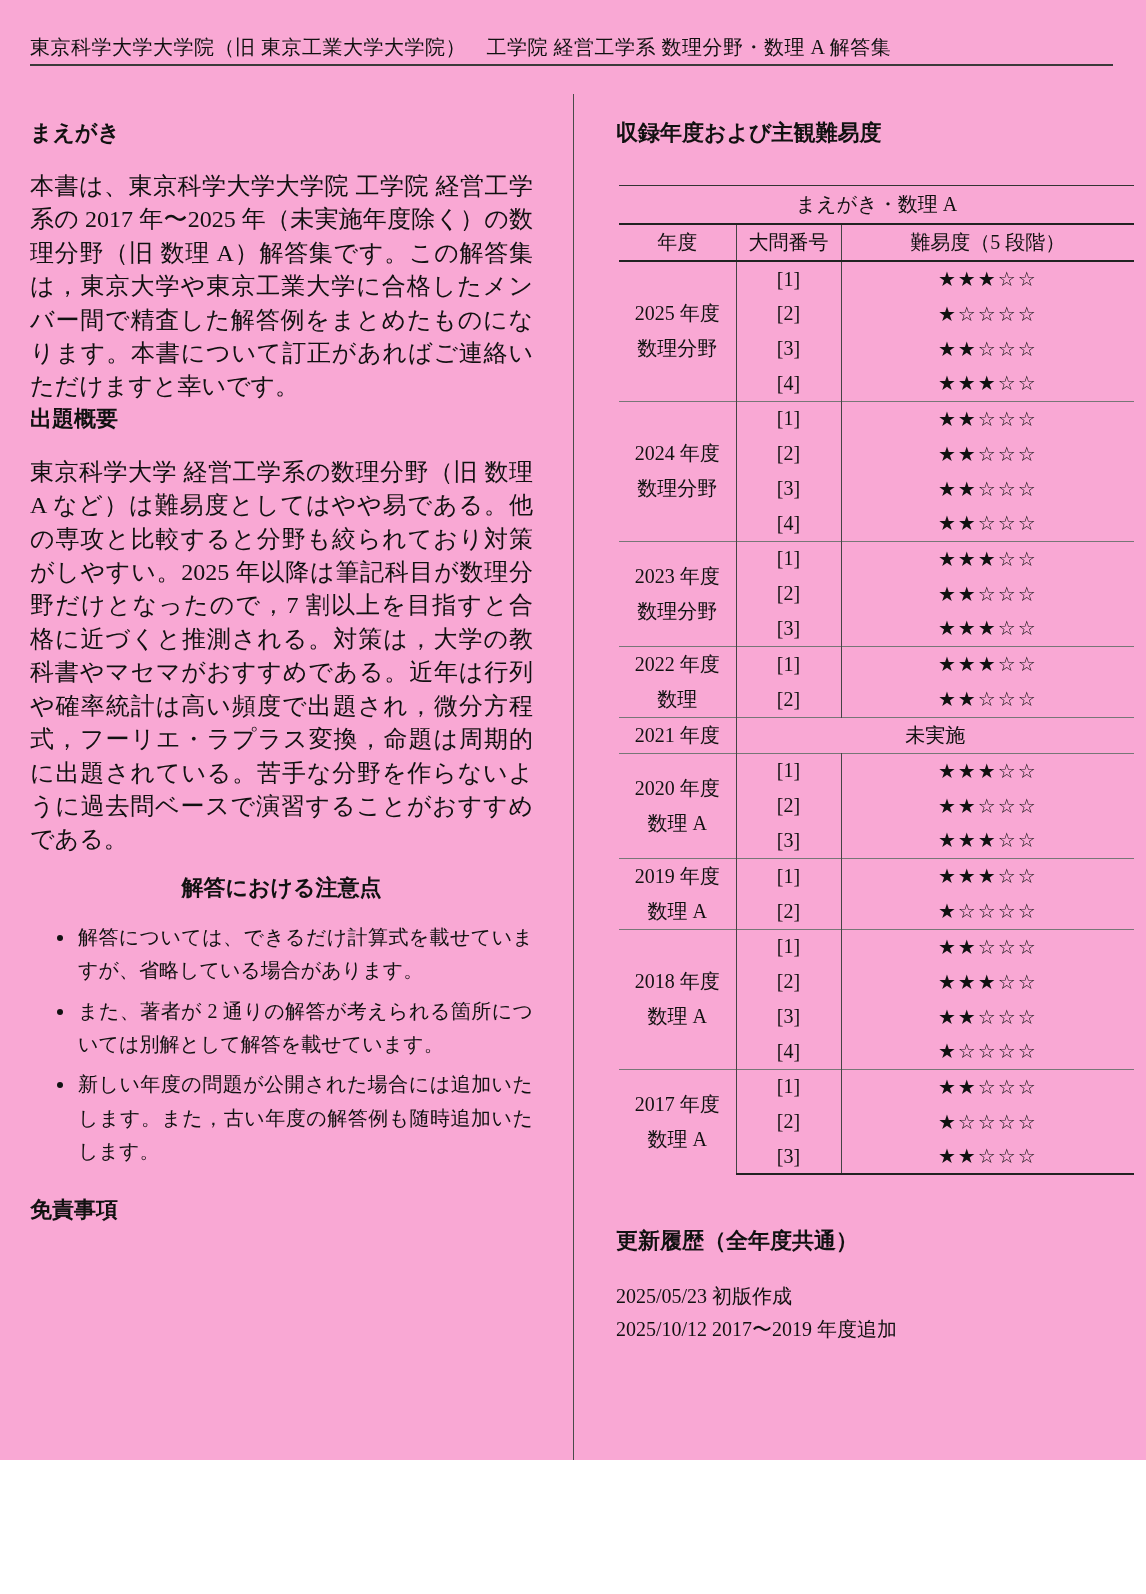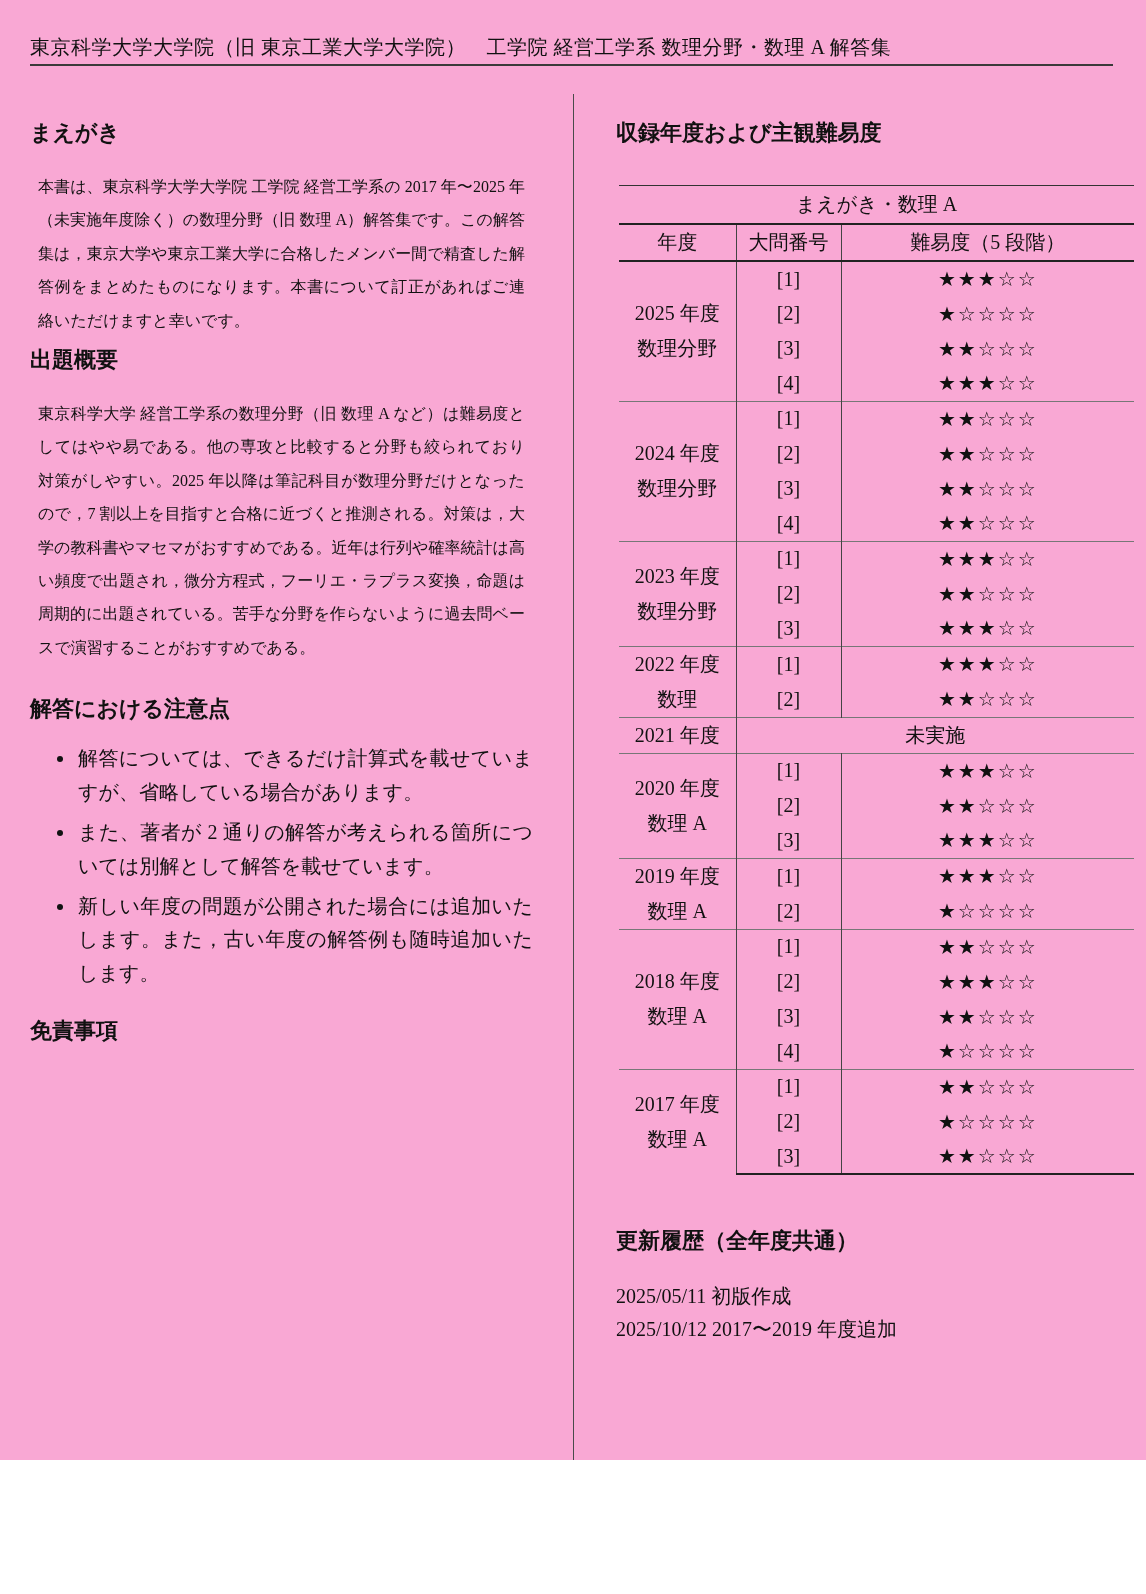--- a/index.html
+++ b/index.html
@@ -26,29 +26,29 @@
     position:absolute;left:573px;top:94px;width:0;height:1383px;
     border-left:1.5px solid #4a4a4a;
   }
   
   h2.sec{
     font-family:"Liberation Sans","DejaVu Sans",sans-serif;
     font-weight:bold;font-size:22px;line-height:30px;
     margin:0;color:#111;
   }
   .body-text{
-    font-size:16px;line-height:33.4px;text-align:justify;margin:8px;
+    font-size:24px;line-height:33.4px;text-align:justify;margin:0;
   }
   
   .left-col{position:absolute;left:30px;top:100px;width:503px;}
   .left-col h2.h1st{margin-top:18px;}
   .left-col p.p1{margin-top:22px;}
   .left-col h2.h2nd{font-family:Liberation Serif, serif;}
   .left-col p.p2{margin-top:22px;}
-  .left-col h2.h3rd{margin-top:30px;}
+  .left-col h2.h3rd{margin-top:16px;text-align:center;}
   ul.notes{margin:18px 0 0 0;padding:0 0 0 46px;list-style:disc outside;}
   ul.notes li{font-size:20px;line-height:33.4px;text-align:justify;margin:0 0 7px 0;padding-left:2px;}
   .left-col h2.h4th{margin-top:26px;}
   ol.disc-list{margin:26px 0 0 0;padding:0 0 0 46px;list-style:decimal outside;}
   ol.disc-list li{font-size:20px;line-height:33.4px;text-align:justify;margin:0 0 7px 0;padding-left:4px;}
   
   .right-col{position:absolute;left:616px;top:100px;width:518px;}
   .right-col h2.tbl-head{margin-top:18px;}
   table.diff-table{
     border-collapse:collapse;table-layout:fixed;
@@ -282,21 +282,21 @@
       </tr>
       <tr class="data-row bottom">
         <td class="num vline">[3]</td>
         <td class="stars">★★☆☆☆</td>
       </tr>
     </tbody>
       </table>
 
     <h2 class="sec hist-head">更新履歴（全年度共通）</h2>
     <div class="history-lines">
-      <div>2025/05/11 初版作成</div>
+      <div>2025/05/23 初版作成</div>
       <div>2025/10/12 2017〜2019 年度追加</div>
     </div>
 
   </div>
 
   <div class="footer">
     <div class="page-num">1</div>
     <div class="copyright">無断転載・二次配布厳禁 Copyright © 2028 弐徳猫</div>
   </div>
 

